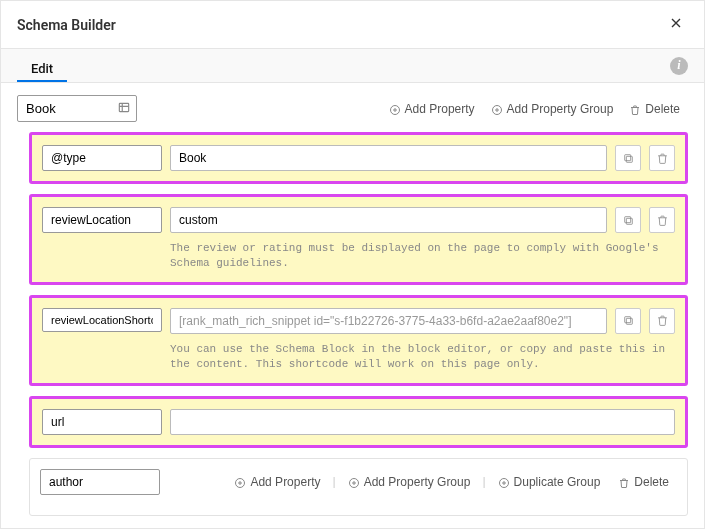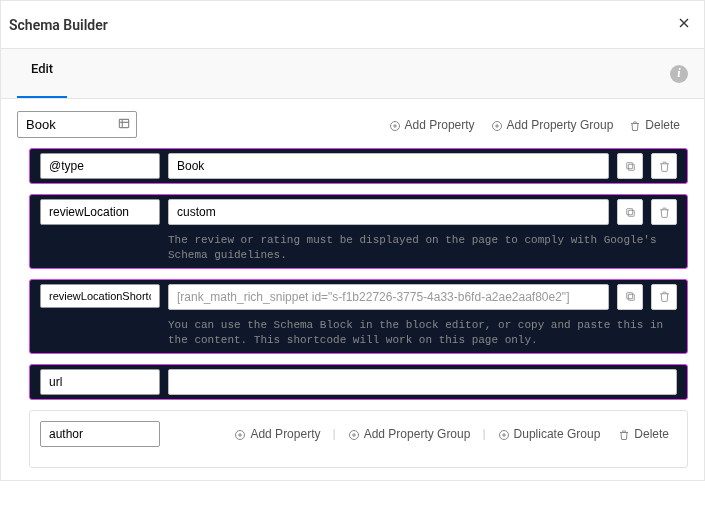--- a/index.html
+++ b/index.html
@@ -1,35 +1,35 @@
 <!DOCTYPE html>
 <html><head>
 <meta charset="utf-8">
 <style>
 * { box-sizing: border-box; margin: 0; padding: 0; }
 body { font-family: -apple-system, BlinkMacSystemFont, "Segoe UI", Roboto, sans-serif; font-size: 13px; color: #333; background: #fff; width: 705px; }
 .modal { border: 1px solid #e5e5e5; }
-.header { display: flex; justify-content: space-between; align-items: center; padding: 10px 8px; border-bottom: 1px solid #e5e5e5; }
+.header { display: flex; justify-content: space-between; align-items: center; padding: 10px 16px; border-bottom: 1px solid #e5e5e5; }
 .header h2 { font-size: 14px; font-weight: 600; }
 .close-btn { background: none; border: none; cursor: pointer; padding: 4px; }
 .close-btn svg { width: 16px; height: 16px; stroke: #333; }
 .tabbar { display: flex; align-items: center; padding: 0 16px; border-bottom: 1px solid #e5e5e5; background: #f9f9f9; }
-.tab { padding: 12px 14px 20px; font-size: 13px; cursor: pointer; border-bottom: 2px solid transparent; color: #555; }
+.tab { padding: 12px 14px 4px; font-size: 13px; cursor: pointer; border-bottom: 2px solid transparent; color: #555; }
 .tab.active { color: #111; border-bottom-color: #0073e6; font-weight: 500; }
 .tabbar-spacer { flex: 1; }
 .info-icon { width: 18px; height: 18px; border-radius: 50%; background: #bbb; color: #fff; display: flex; align-items: center; justify-content: center; font-size: 12px; font-weight: 600; font-style: italic; font-family: Georgia, serif; }
 .body { padding: 12px 16px; background: #fff; }
 .toprow { display: flex; align-items: center; margin-bottom: 10px; }
 .schema-sel { position: relative; }
 .schema-sel input { border: 1px solid #999; padding: 5px 28px 5px 8px; font-size: 13px; width: 120px; border-radius: 2px; }
 .schema-sel .sel-icon { position: absolute; right: 6px; top: 50%; transform: translateY(-50%); pointer-events: none; }
 .toprow-spacer { flex: 1; }
 .linkbtn { display: flex; align-items: flex-end; gap: 4px; background: none; border: none; cursor: pointer; font-size: 12px; color: #555; padding: 4px 8px; }
 .linkbtn svg { width: 12px; height: 12px; }
-.group { border: 1px solid #d946ef; border-radius: 3px; padding: 4px 10px; margin-bottom: 10px; background: #0f172a; position: relative; }
+.group { border: 3px solid #d946ef; border-radius: 3px; padding: 10px 10px; margin-bottom: 10px; background: #fef9c3; position: relative; }
 .prop { display: flex; align-items: flex-start; gap: 8px; margin-bottom: 8px; }
 .prop:last-child { margin-bottom: 0; }
 .kbox { border: 1px solid #999; padding: 5px 8px; font-size: 12px; width: 120px; border-radius: 2px; background: #fff; }
 .vbox { border: 1px solid #bbb; padding: 5px 8px; font-size: 12px; flex: 1; border-radius: 2px; background: #fff; }
 .vbox::placeholder { color: #999; }
 .iconbtn { border: 1px solid #ccc; background: #fff; width: 26px; height: 26px; border-radius: 2px; cursor: pointer; display: flex; align-items: center; justify-content: center; }
 .iconbtn svg { width: 13px; height: 13px; stroke: #888; fill: none; stroke-width: 1.5; }
 .helptext { font-size: 11px; color: #888; margin: 4px 0 0 128px; line-height: 1.4; font-family: Liberation Mono, monospace; }
 .nested-group { border: 1px solid #e2e2e2; border-radius: 3px; padding: 10px; background: #fff; }
 .nested-head { display: flex; align-items: center; gap: 20px; margin-bottom: 10px; }

